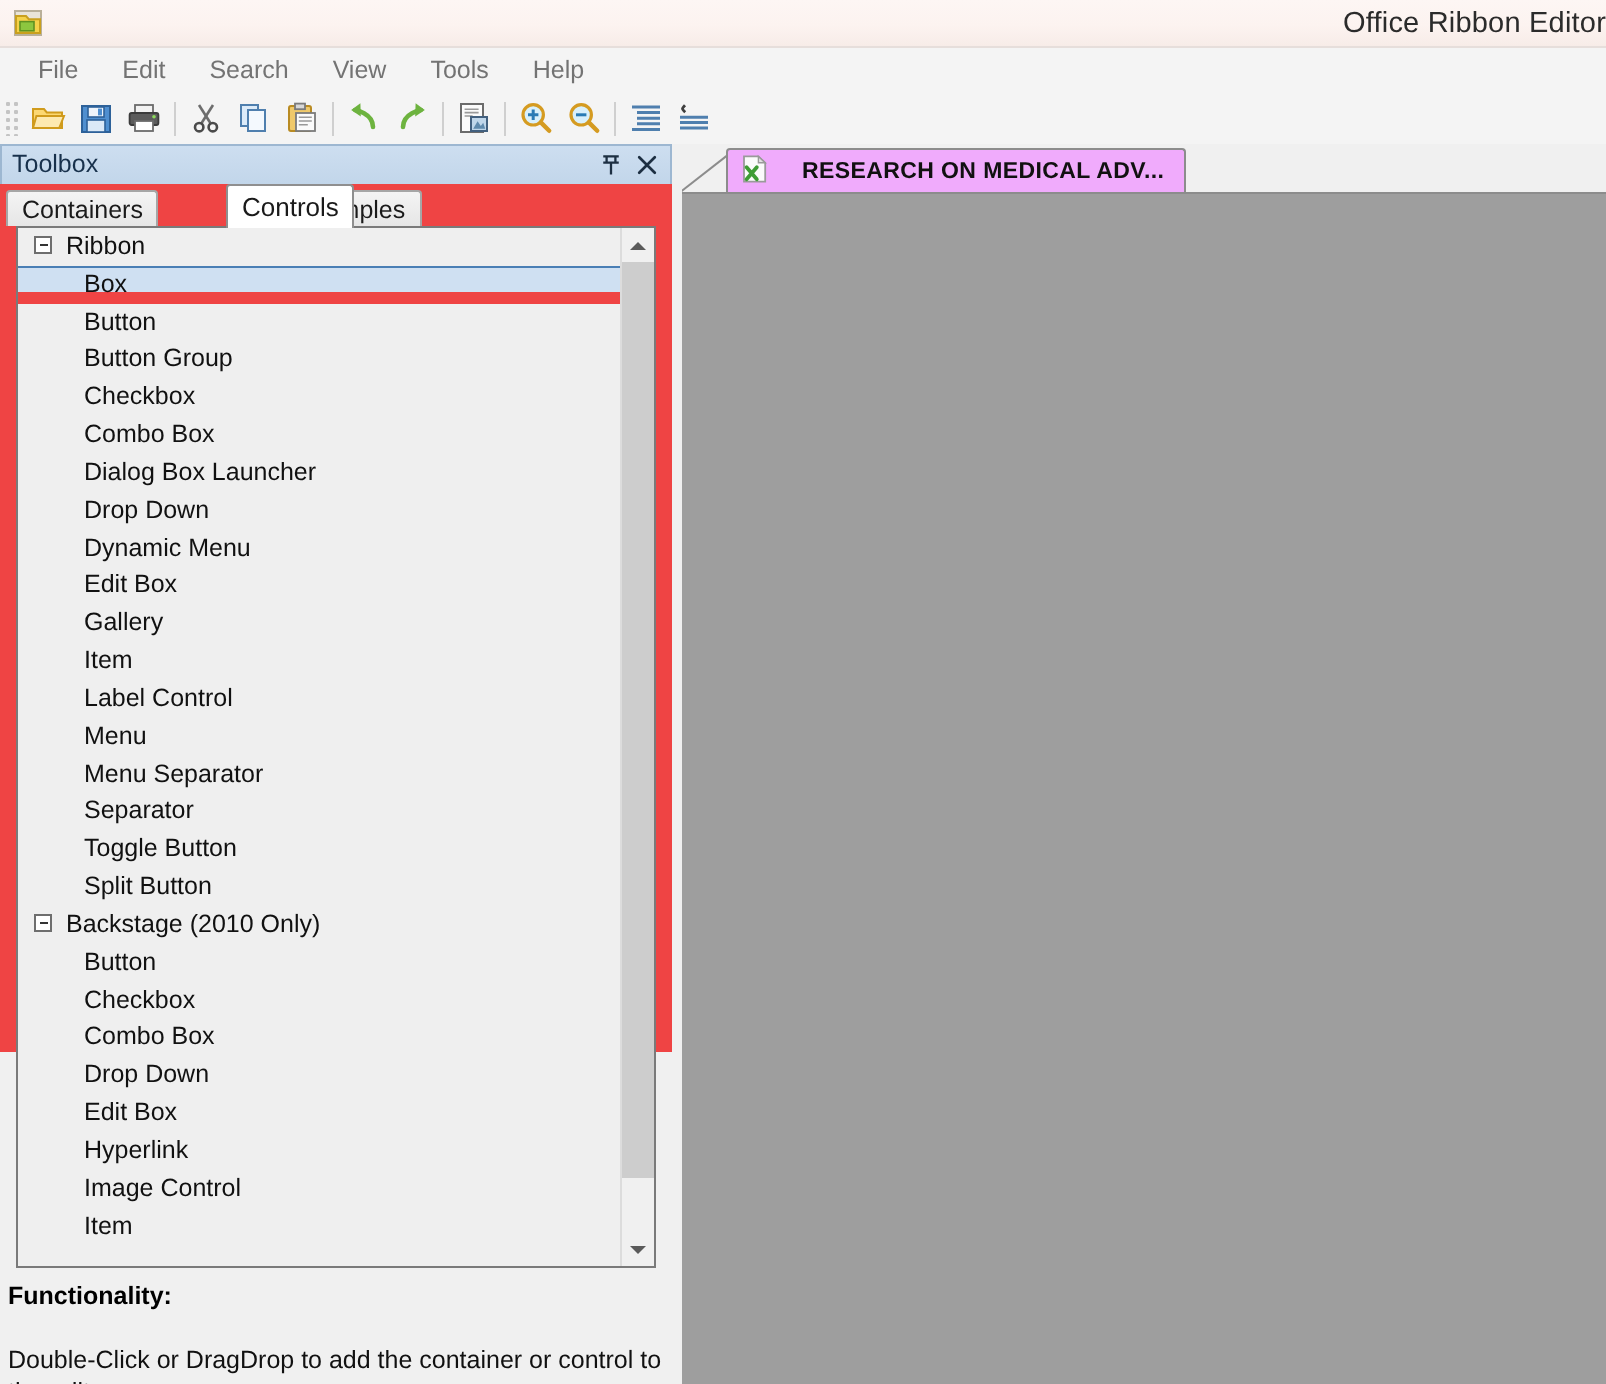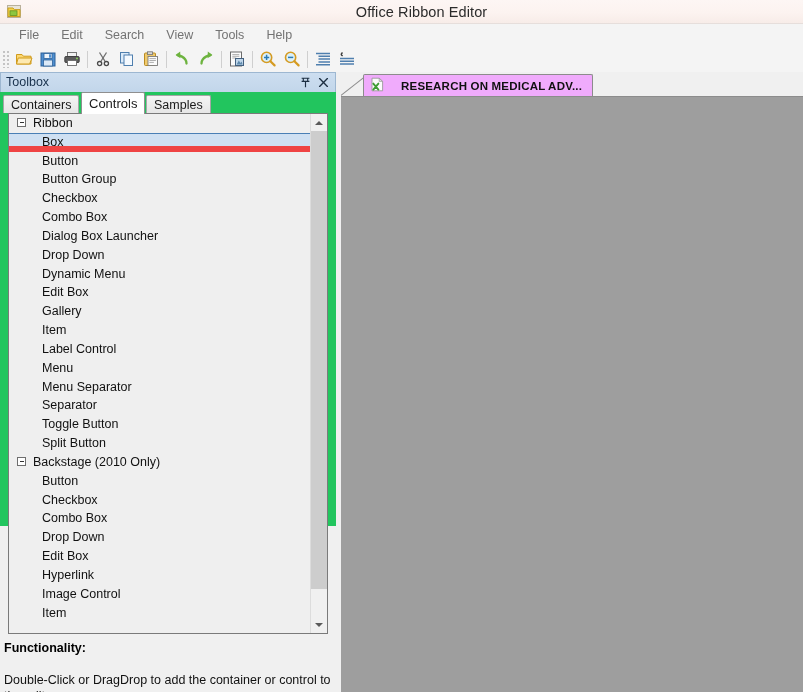--- a/index.html
+++ b/index.html
@@ -37,21 +37,21 @@
   .titlebar-icon {
     position: absolute;
     left: 6px; top: 3px;
     width: 17px; height: 17px;
   }
   .titlebar-title {
     position: absolute;
     left: 0; top: 0;
     width: 803px;
     line-height: 24px;
-    text-align: center;
+    text-align: right;
     font-size: 14.5px;
     color: #2b2b2b;
     letter-spacing: 0.1px;
     padding-left: 40px;
     box-sizing: border-box;
   }
 
   
   .menubar {
     position: absolute;
@@ -97,21 +97,21 @@
     width: 1px; height: 17px;
     background: #cfcfcf;
     margin: 0 3px;
   }
 
   
   .toolbox {
     position: absolute;
     left: 0; top: 72px;
     width: 336px; height: 454px;
-    background: #22c55e;
+    background: #ef4444;
     box-sizing: border-box;
   }
   .toolbox-header {
     position: relative;
     height: 20px;
     background: linear-gradient(to bottom, #cddef0 0%, #c2d6ea 100%);
     border: 1px solid #9db7d1;
     border-bottom: none;
     box-sizing: border-box;
   }
@@ -158,20 +158,21 @@
     box-sizing: border-box;
   }
   .tab.active {
     top: 0;
     height: 22px;
     line-height: 21px;
     background: #ffffff;
     border-color: #8f8f8f;
     z-index: 3;
     font-size: 13px;
+    margin-left: 32px;
   }
 
   
   .tree-panel {
     position: absolute;
     left: 8px; top: 41px;
     width: 320px; height: 521px;
     background: #ffffff;
     border: 1px solid #7a7a7a;
     box-sizing: border-box;

